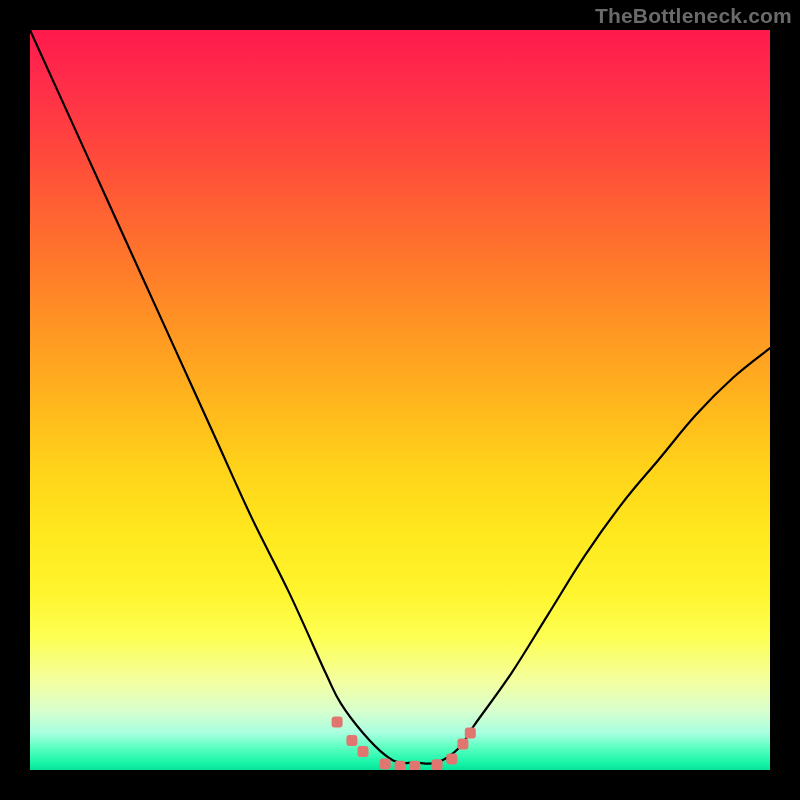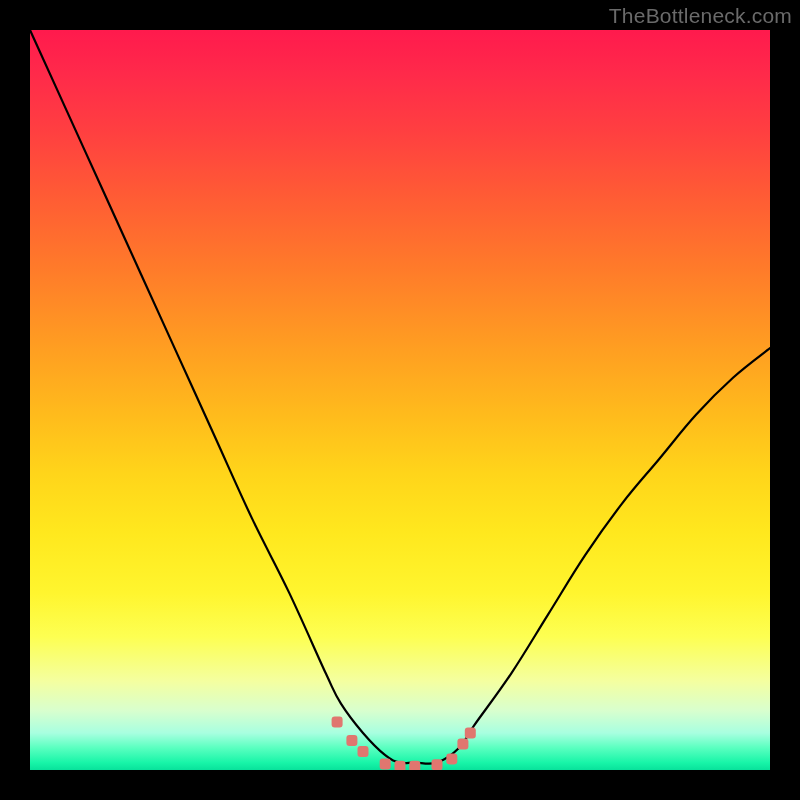--- a/index.html
+++ b/index.html
@@ -51,21 +51,21 @@
   svg.curves {
     position: absolute;
     inset: 0;
   }
   .watermark {
     position: absolute;
     top: 4px;
     right: 8px;
     color: #6a6a6a;
     font-size: 21px;
-    font-weight: 400;
+    font-weight: 700;
     letter-spacing: 0.2px;
     user-select: none;
   }
 </style>
 </head>
 <body>
 
 <div class="stage">
 
   <div class="watermark">TheBottleneck.com</div>

